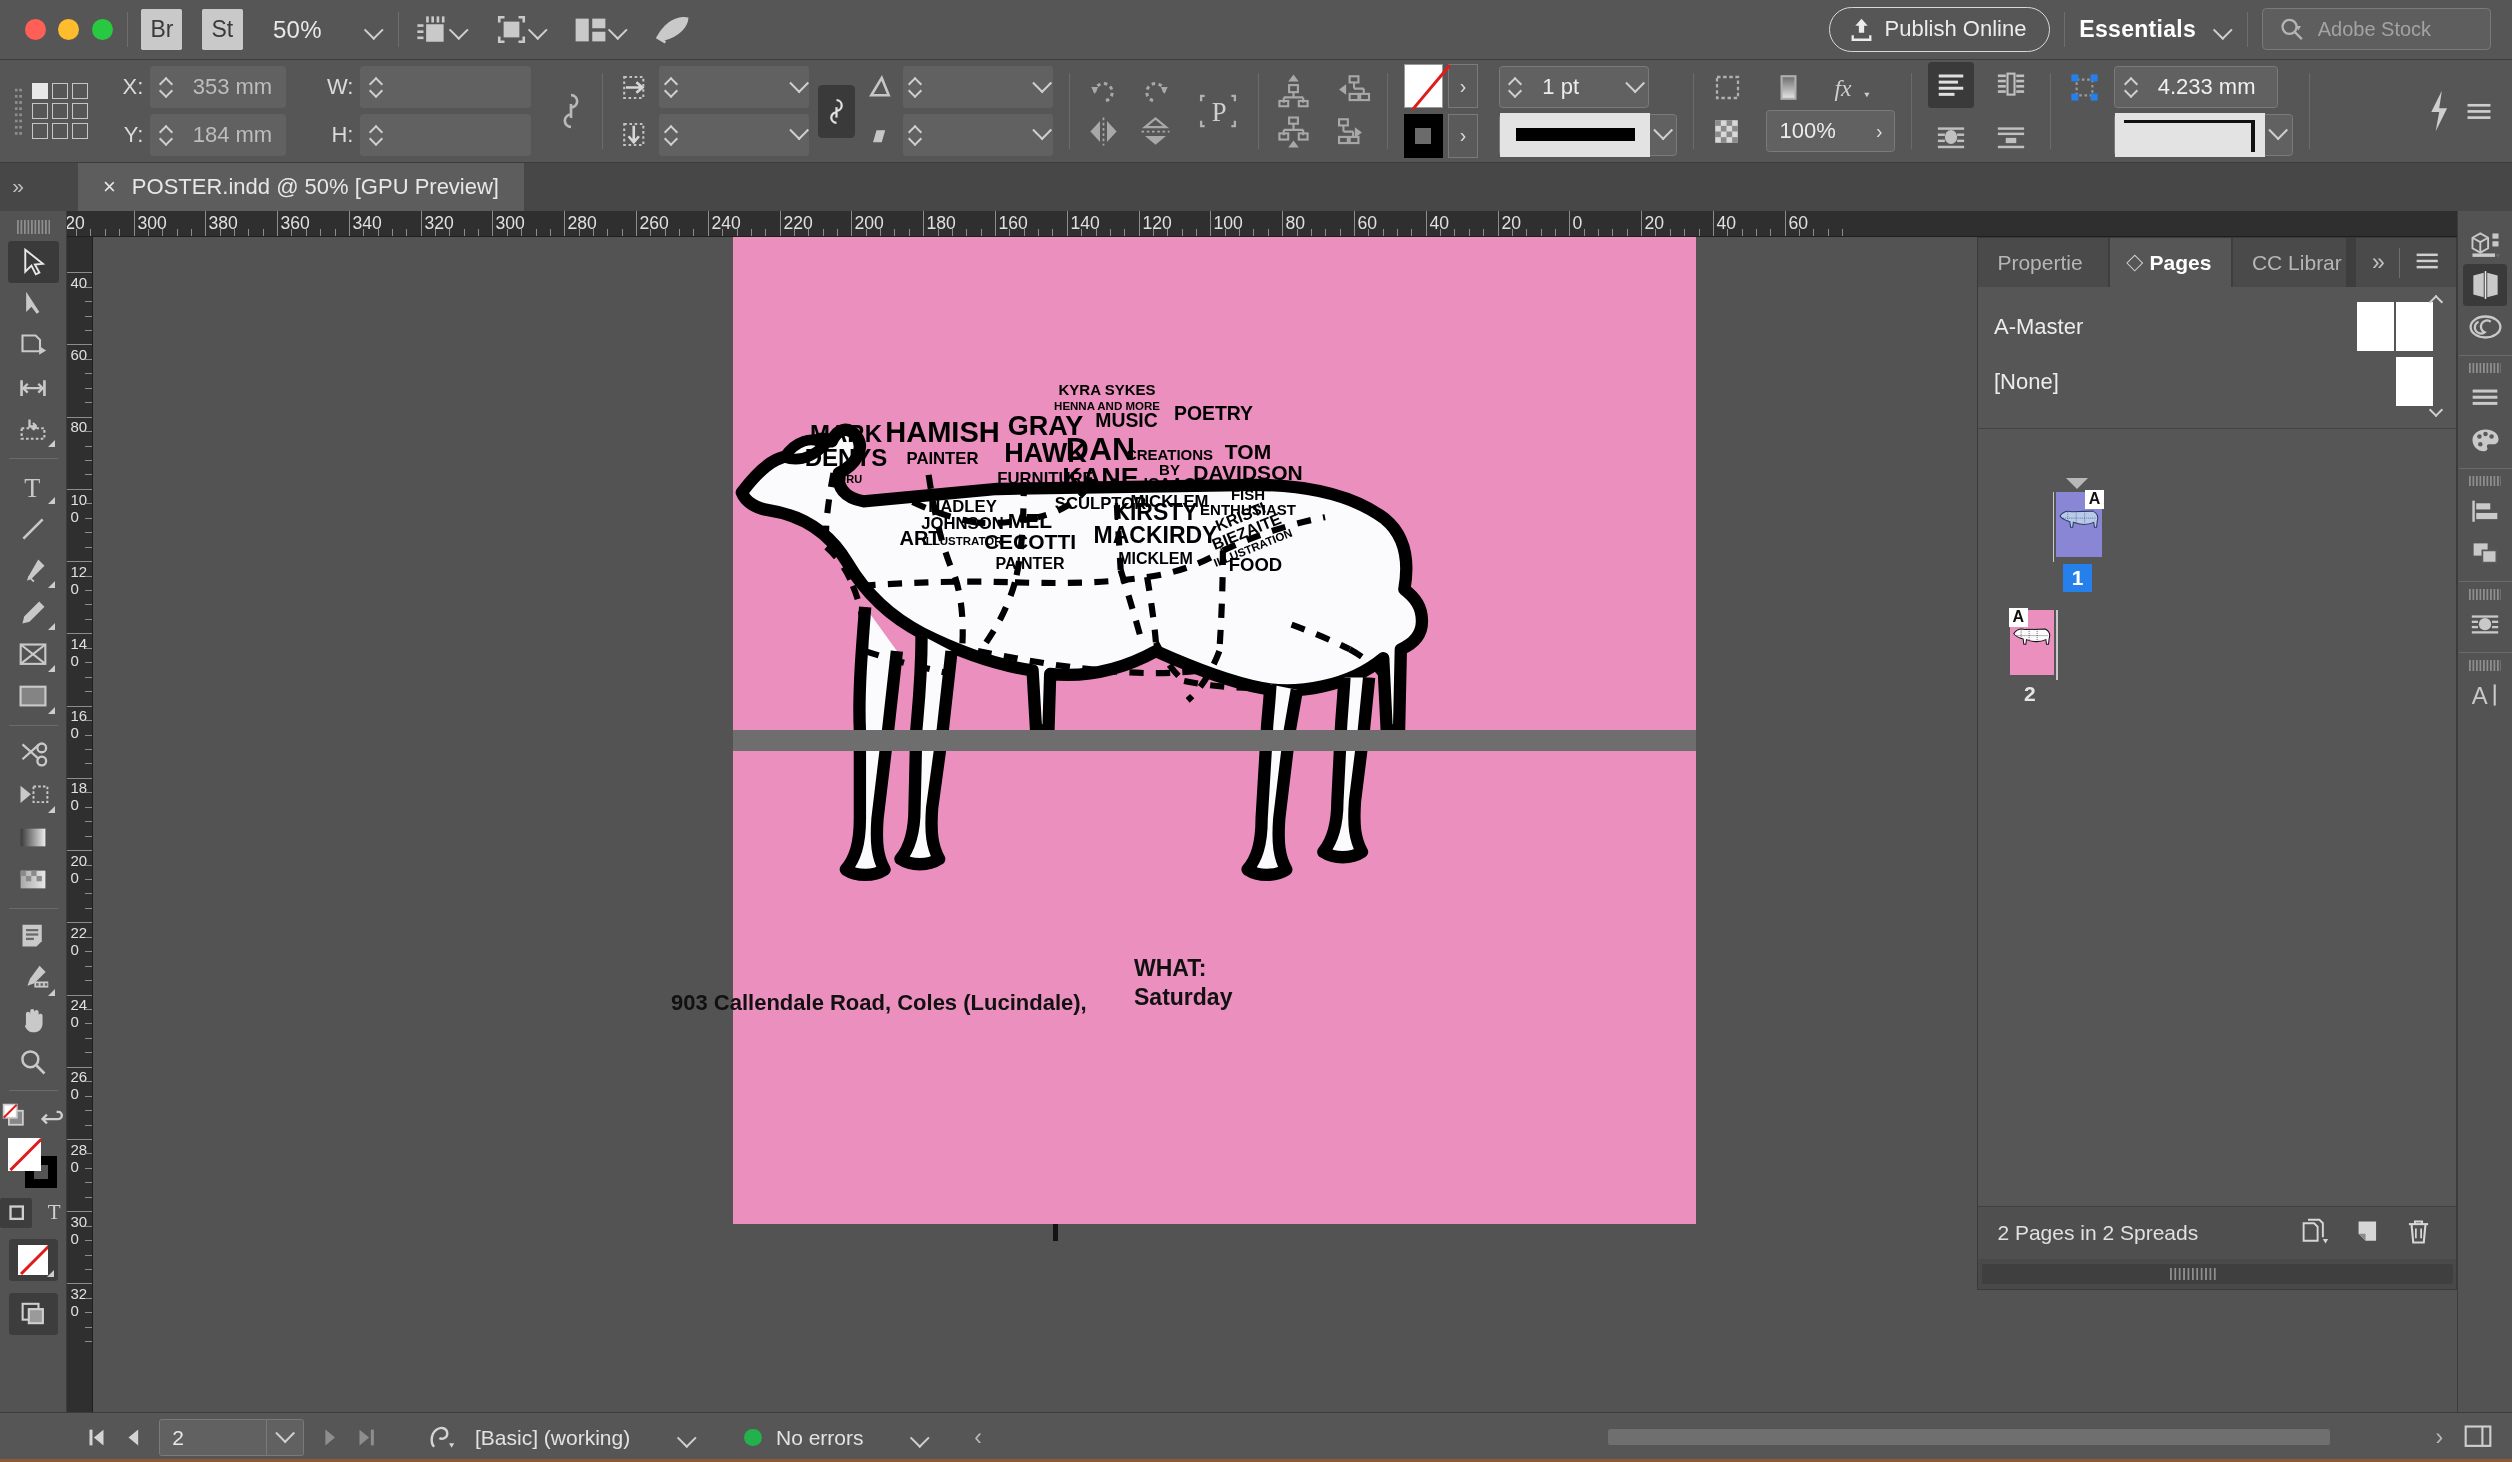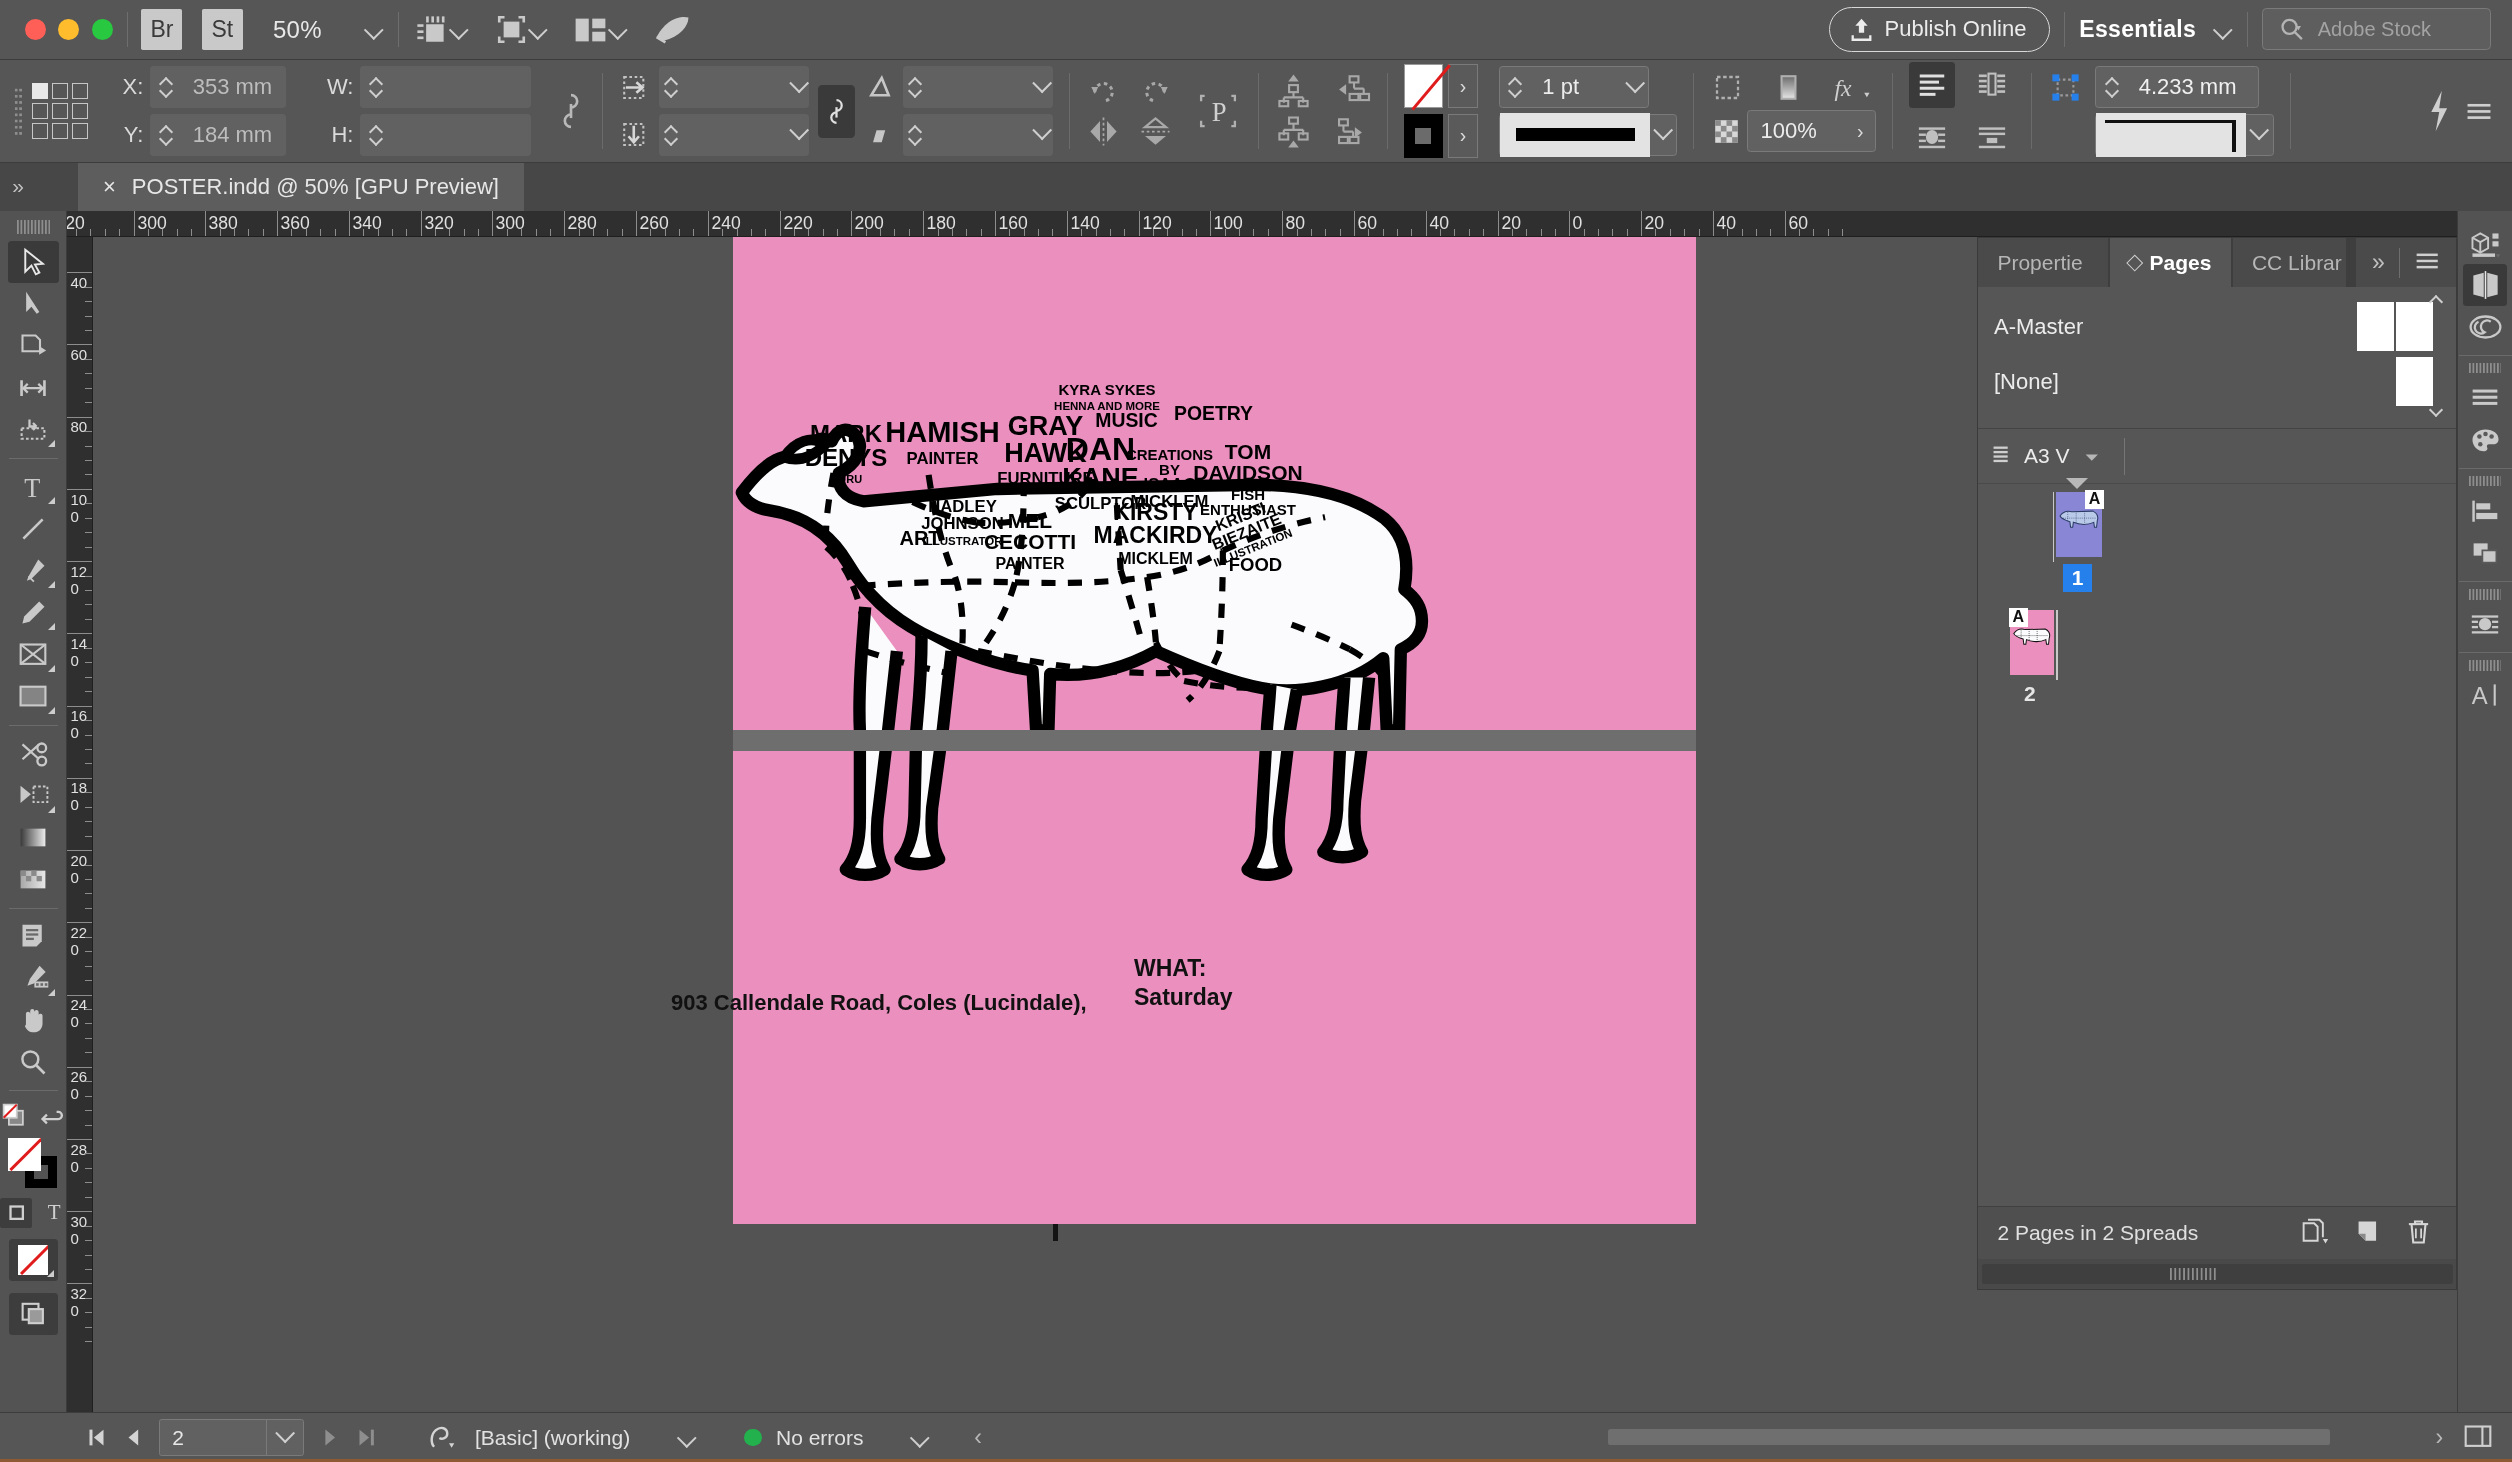--- a/index.html
+++ b/index.html
@@ -603,21 +603,21 @@
               </defs>
           </svg>
         </div>
         <div class="ico">
           <svg width="42" height="35" viewBox="0 0 48 40">
             <text x="4" y="30" font-size="27" fill="#cfcfcf" font-style="italic" font-family="Liberation Serif, serif">fx</text>
             <path d="M38 26 l6 0 l-3 5 z" fill="#cfcfcf"></path>
           </svg>
         </div>
       </div>
-      <div class="frow" style="gap:4px">
+      <div class="frow" style="gap:23px">
         <div class="ico">
           <svg width="33" height="33" viewBox="0 0 38 38">
             <rect x="6" y="6" width="26" height="26" fill="#d8d8d8"></rect>
             <g fill="#8a8a8a">
               <rect x="6" y="6" width="6.5" height="6.5"></rect>
                 <rect x="19" y="6" width="6.5" height="6.5"></rect>
               <rect x="12.5" y="12.5" width="6.5" height="6.5"></rect>
                 <rect x="25.5" y="12.5" width="6.5" height="6.5"></rect>
               <rect x="6" y="19" width="6.5" height="6.5"></rect>
                 <rect x="19" y="19" width="6.5" height="6.5"></rect>
@@ -1393,41 +1393,20 @@
         <span>[None]</span>
         <div class="mthumb" style="width:37px;height:49px"></div>
       </div>
       <div class="mscroll">
         <div class="ar" style="width:19.4px;height:12.3px"></div>
         <div class="ar dn" style="width:19.4px;height:12.3px"></div>
       </div>
     </div>
 
     <div class="pagesarea">
-      <div class="sizerow">
-        <span>
-          <svg width="23" height="23" viewBox="0 0 26 26">
-              <g fill="#cfcfcf">
-                <rect x="4" y="4" width="16" height="2.6"></rect>
-                <rect x="4" y="9" width="16" height="2.6"></rect>
-                <rect x="4" y="14" width="16" height="2.6"></rect>
-                <rect x="4" y="19" width="16" height="2.6"></rect>
-              </g>
-            </svg>
-        </span>
-        <div class="sizesel">
-          <span>A3 V</span>
-          <span>
-            <svg width="17.6" height="12.3" viewBox="0 0 20 14">
-                <path d="M3 4 L10 11 L17 4 Z" fill="#b6b6b6"></path>
-              </svg>
-          </span>
-        </div>
-        <div class="vline"></div>
-      </div>
 
       <div class="pthumb" style="left:78px;top:63px">
         <div style="position:absolute;left:9.7px;top:-14px;width:0;height:0;
              border-left:11.5px solid transparent;border-right:11.5px solid transparent;border-top:11.5px solid #b8b8b8;"></div>
         <div class="pspine" style="left:-3.5px;top:0;height:70px"></div>
         <div class="sheet" style="width:46px;height:65px;background:#8a86d6">
           <svg width="46" height="65" viewBox="0 0 52 74" style="position:absolute;left:0;top:3.5px">
             <g transform="translate(2,14) scale(0.40)">
               <path d="M6 22 C14 10 26 6 40 10 L100 8 C112 14 116 24 112 36 L110 54 L104 54 L102 40 C86 48 62 48 44 40 L42 54 L36 54 L34 38 C20 34 10 30 6 22 Z" fill="#b9c9e8" stroke="#2a3c66" stroke-width="3"></path>
               <g stroke="#2a3c66" stroke-width="1.6" stroke-dasharray="3,3" fill="none">

